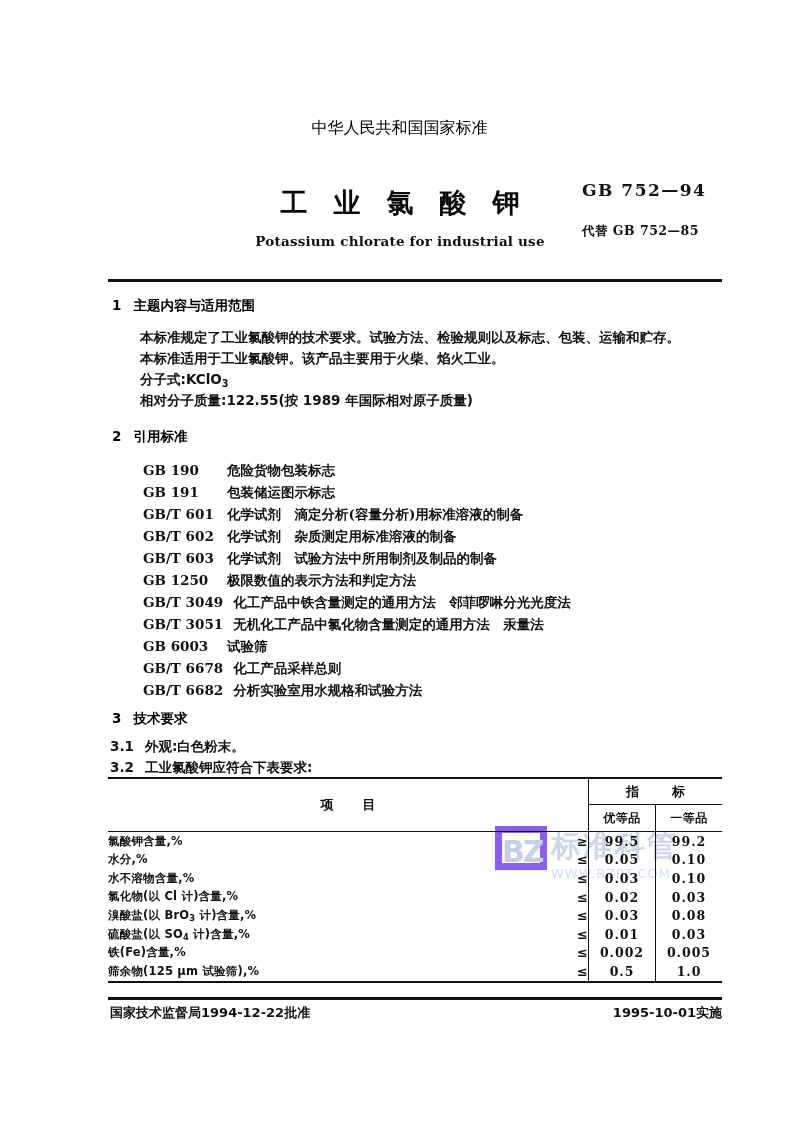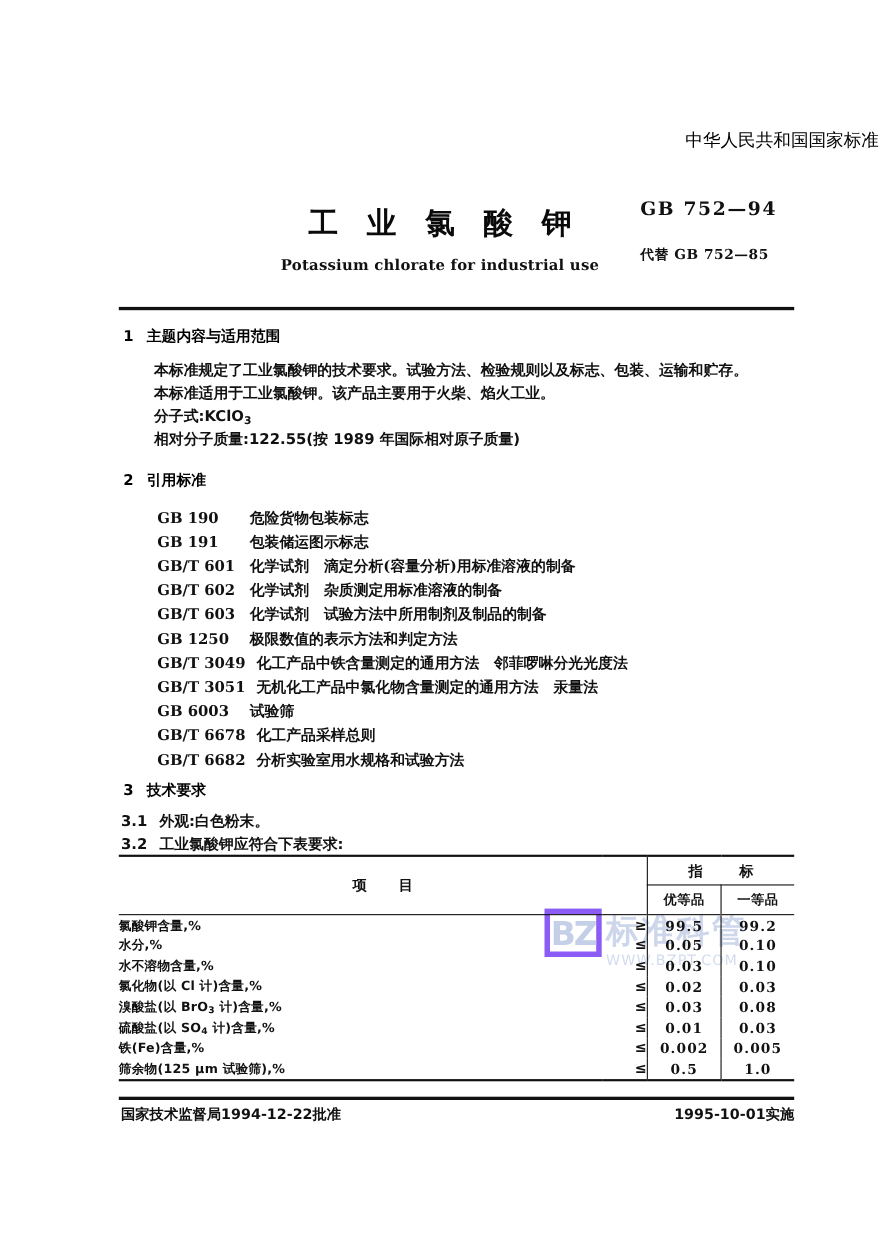--- a/index.html
+++ b/index.html
@@ -16,21 +16,21 @@
     color: #000000;
     overflow: hidden;
   }
 
   
   .masthead {
     position: absolute;
     left: 0;
     top: 118px;
     width: 799px;
-    text-align: right;
+    text-align: center;
   }
   .doc-title {
     position: absolute;
     left: 0;
     top: 185px;
     width: 800px;
     text-align: center;
     font-family: "DejaVu Sans", "Liberation Sans", sans-serif;
     font-weight: bold;
     font-size: 27px;
@@ -239,21 +239,21 @@
     z-index: 1;
     pointer-events: none;
     user-select: none;
   }
   .wm-logo {
     position: absolute;
     left: 0;
     top: 6px;
     width: 52px;
     height: 44px;
-    border: 5px solid #8b5cf6;
+    border: 7px solid #8b5cf6;
     box-sizing: border-box;
     font-family: "DejaVu Sans", "Liberation Sans", sans-serif;
     font-weight: bold;
     font-size: 30px;
     line-height: 38px;
     text-align: center;
     color: #c4cfe8;
     letter-spacing: -2px;
   }
   .wm-text {

